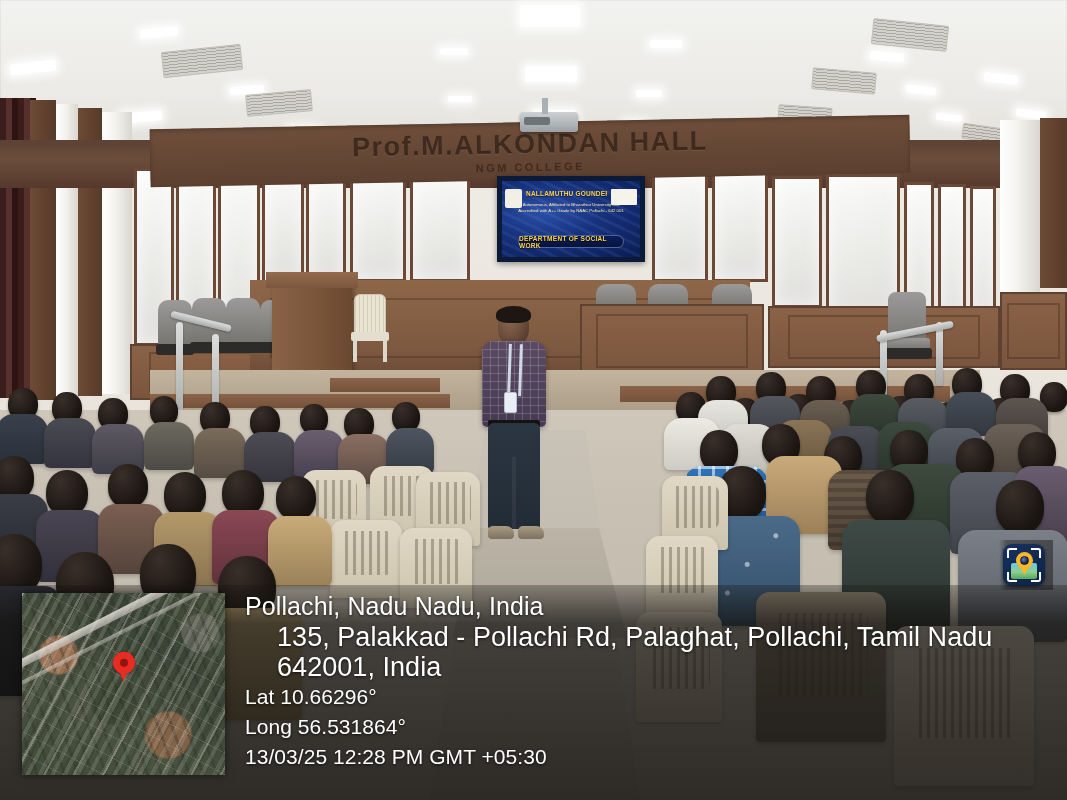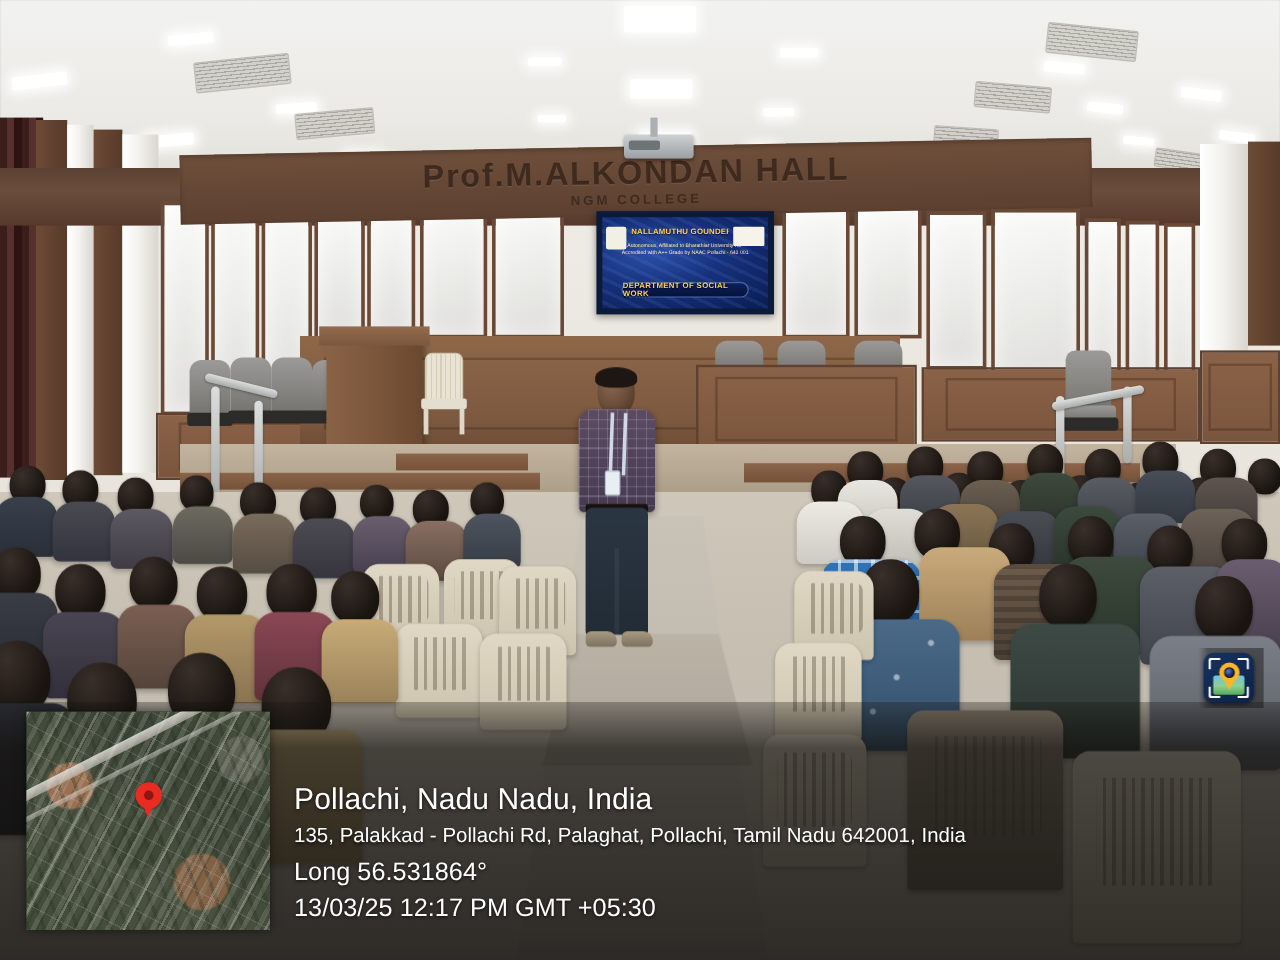--- a/index.html
+++ b/index.html
@@ -373,21 +373,21 @@
   }
 
   .infoblock{
     position:absolute; left:245px; bottom:28px; right:14px;
     color:#ffffff; text-shadow:0 1px 3px rgba(0,0,0,.8);
   }
   .infoblock .place{
     font-size:25px; font-weight:500; line-height:32px; letter-spacing:.1px;
   }
   .infoblock .addr{
-    font-size:17px; line-height:30px; letter-spacing:.05px;
+    font-size:27px; line-height:30px; letter-spacing:.05px;margin-left:32px;
   }
   .infoblock .coord{
     font-size:21px; line-height:30px; letter-spacing:.05px;
   }
   .infoblock .stamp{
     font-size:21px; line-height:30px; letter-spacing:.05px;
   }
 
   
   .gpsbadge{
@@ -729,17 +729,18 @@
     <div class="mappin">
       <div class="pinbody"></div>
       <div class="pintip"></div>
       <div class="pindot"></div>
     </div>
   </div>
 
   <div class="infoblock">
     <div class="place">Pollachi, Nadu Nadu, India</div>
     <div class="addr">135, Palakkad - Pollachi Rd, Palaghat, Pollachi, Tamil Nadu 642001, India</div>
+    <div class="coord">Lat 10.66296°</div>
     <div class="coord">Long 56.531864°</div>
-    <div class="stamp">13/03/25 12:17 PM GMT +05:30</div>
+    <div class="stamp">13/03/25 12:28 PM GMT +05:30</div>
   </div>
 
 </div>
 
 </body></html>

